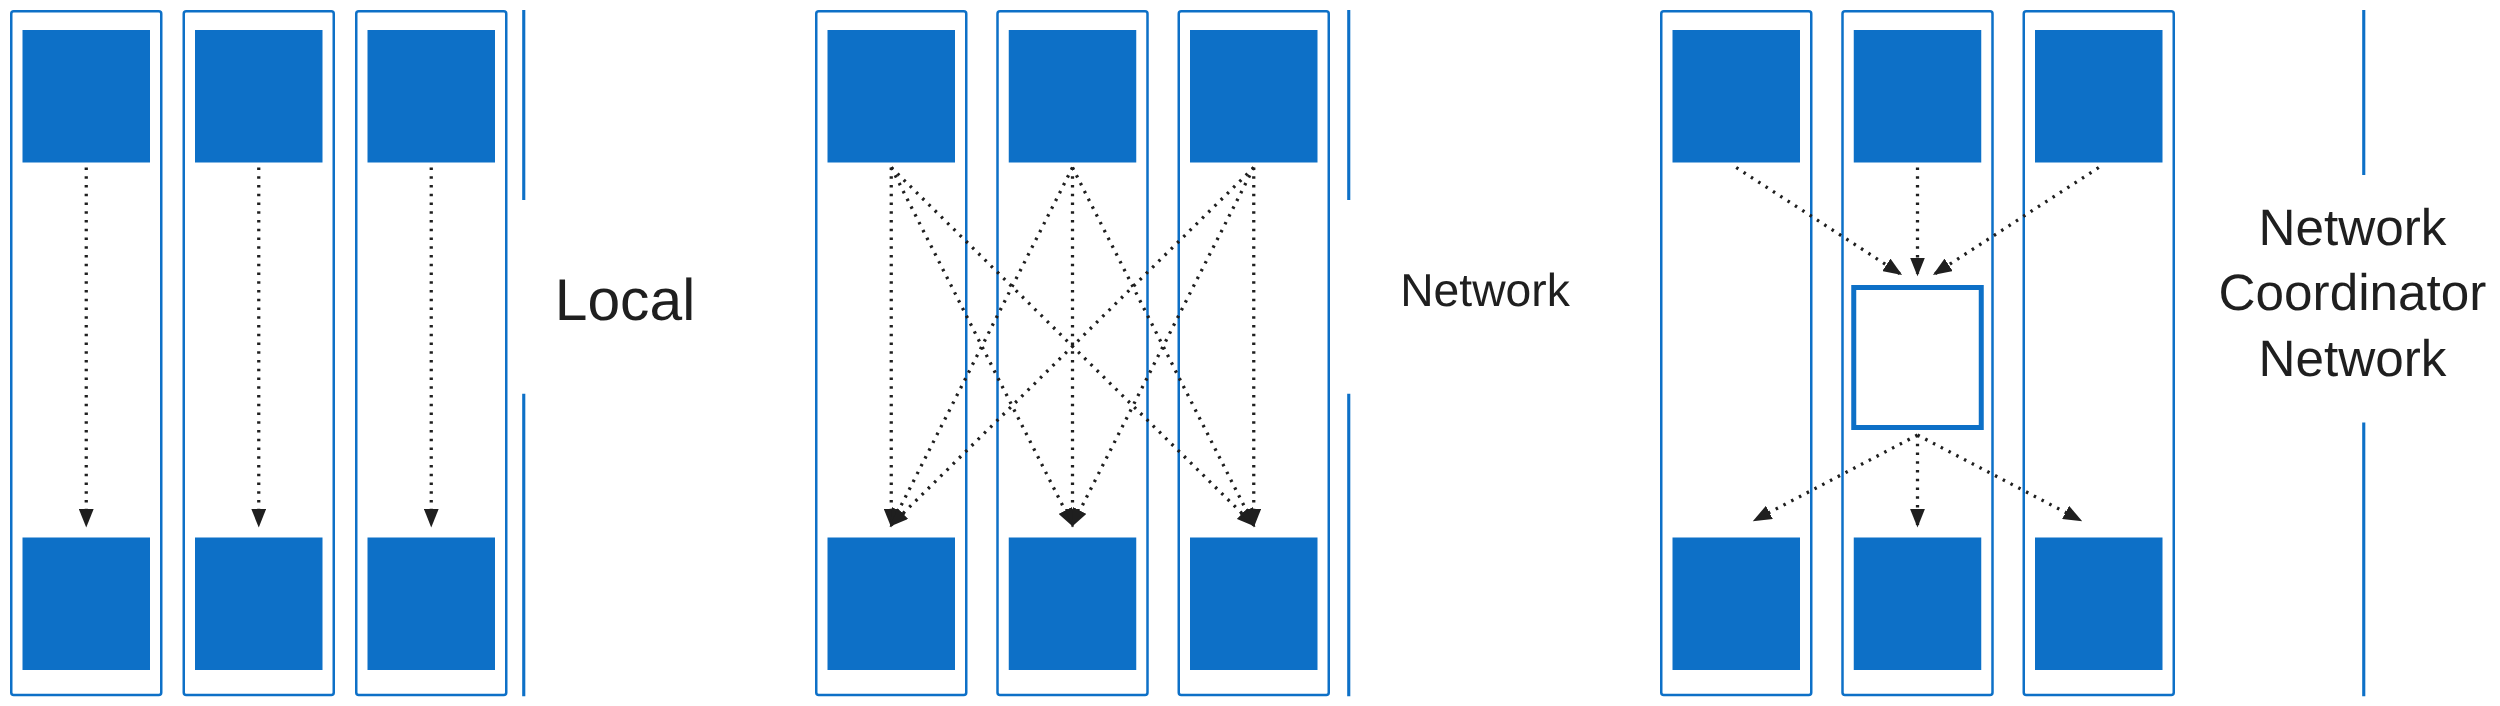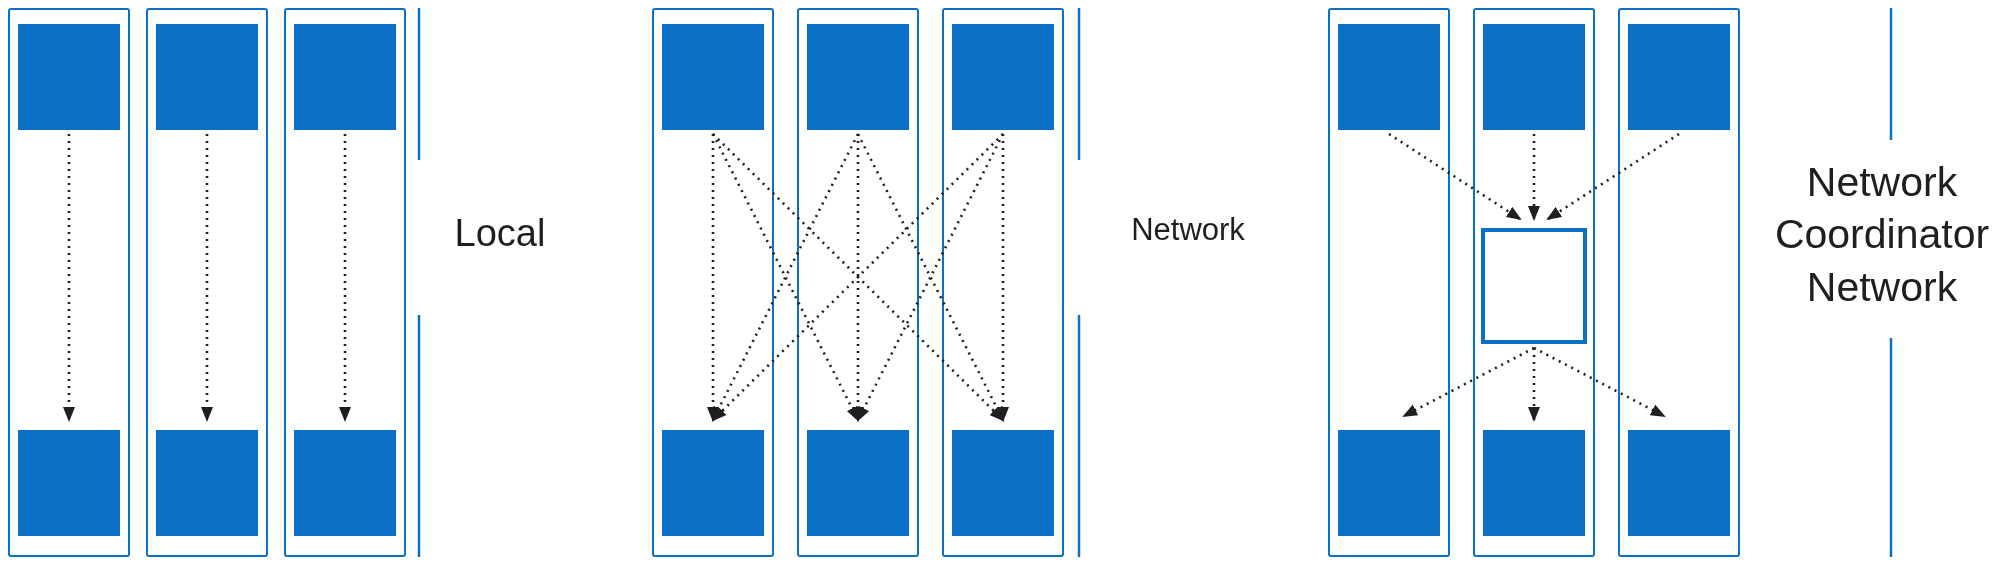--- a/index.html
+++ b/index.html
@@ -61,22 +61,22 @@
     z-index: 3;
   }
   
   .label {
     position: absolute;
     z-index: 4;
     background: #ffffff;
     text-align: center;
     color: #1f1f1f;
   }
-  #label-local   { left: 420px;  top: 212px; width: 160px; font-size: 38px; }
-  #label-network { left: 1082px; top: 212px; width: 212px; font-size: 31px; }
+  #label-local   { left: 420px;  top: 212px; width: 160px; font-size: 47px; }
+  #label-network { left: 1082px; top: 212px; width: 212px; font-size: 37px; }
   #label-coordinator { left: 1756px; top: 156px; width: 252px; font-size: 41px; line-height: 1.28; }
 </style>
 </head>
 <body>
 
 <div class="canvas">
 
   <div class="col" style="left:8px">
     <div class="sq top"></div>
     <div class="sq bot"></div>

